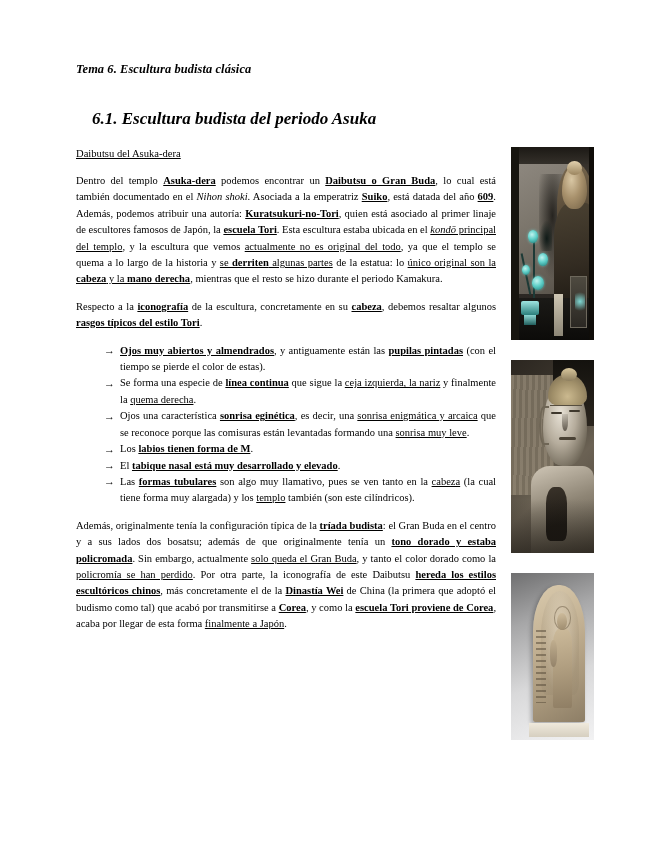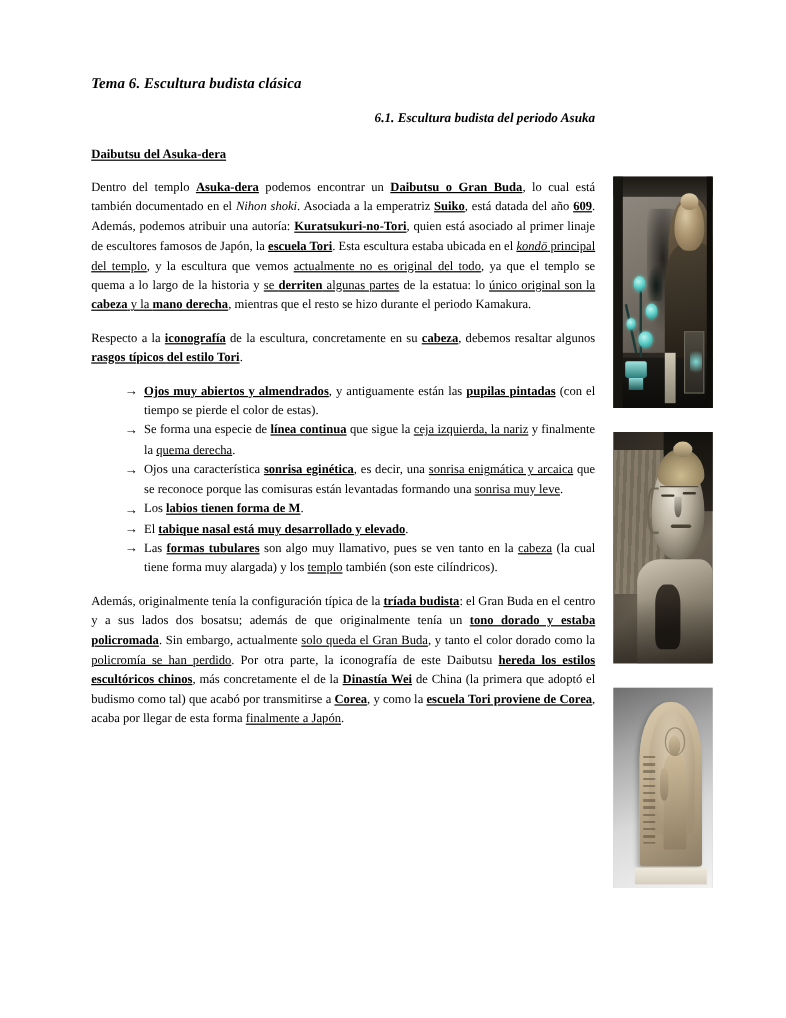--- a/index.html
+++ b/index.html
@@ -28,33 +28,32 @@
   .content {
     position: absolute;
     left: 76px;
     top: 62px;
     width: 420px;
   }
   h1.doc-title {
     font-size: 12.4px;
     font-weight: bold;
     font-style: italic;
-    margin: 0 0 16px 0;
+    margin: 0 0 32px 0;
     letter-spacing: .1px;
   }
   h2.doc-subtitle {
-    font-size: 11px;
+    font-size: 17px;
     font-weight: bold;
     font-style: italic;
-    margin: 0 0 14px 0;
-    text-align: right;
+    margin: 0 0 14px 16px;
   }
   h3.doc-subsub {
     font-size: 10.6px;
-    font-weight: bold;
+    font-weight: normal;
     margin: 0 0 14px 0;
     text-decoration: underline;
     display: inline-block;
   }
   p.body-par {
     font-size: 10.5px;
     line-height: 16.4px;
     text-align: justify;
     margin: 0 0 11px 0;
     hyphens: none;

